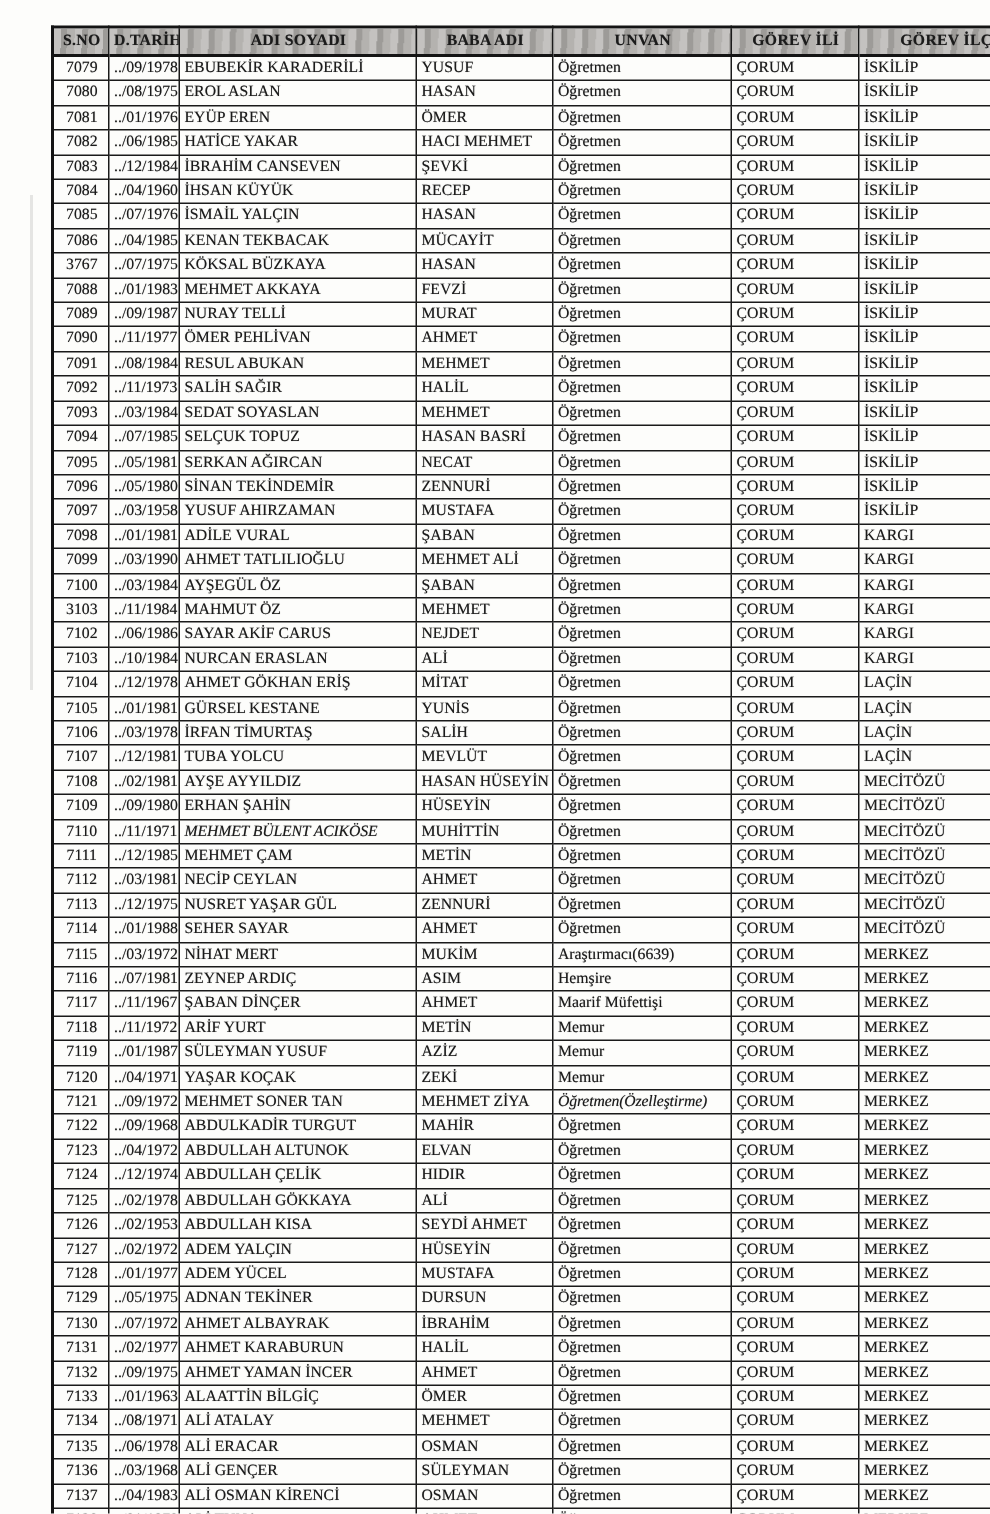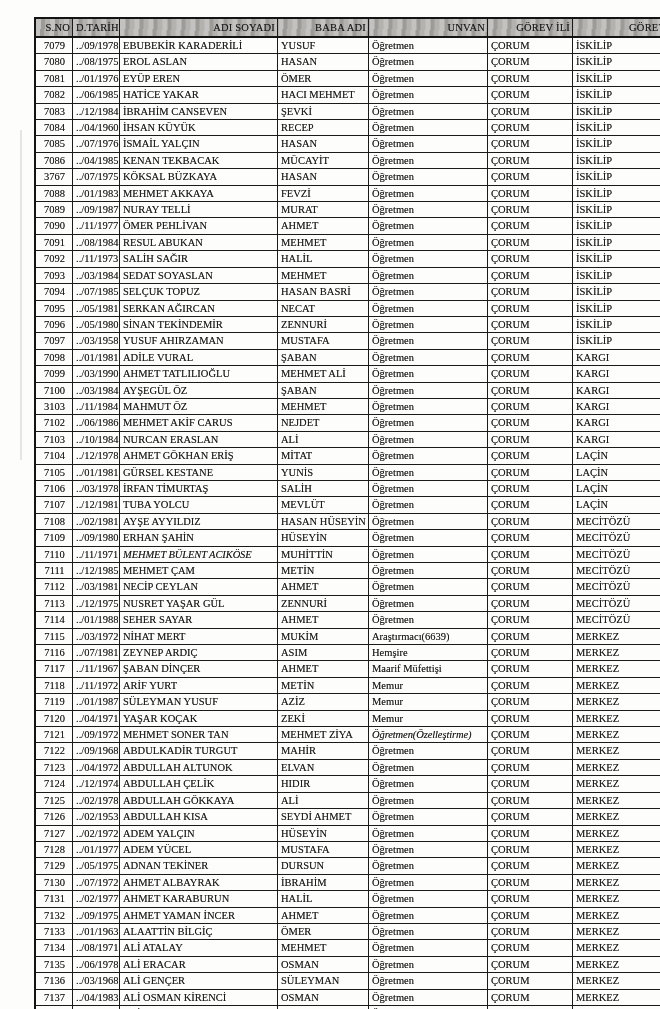--- a/index.html
+++ b/index.html
@@ -34,22 +34,22 @@
     white-space: nowrap;
     overflow: hidden;
     font-size: 10.5px;
     line-height: 15.4px;
     height: 15.4px;
     text-shadow: 0 0 0.5px rgba(20,20,20,0.55);
   }
   table.personnel th {
     height: 17px;
     line-height: 17px;
-    text-align: right;
-    font-weight: normal;
+    text-align: center;
+    font-weight: bold;
     letter-spacing: 0.2px;
     background: #b0aeab;
     background-image: repeating-linear-gradient(
       93deg,
       rgba(255,255,255,0.25) 0 5px,
       rgba(90,88,86,0.22) 5px 9px,
       rgba(190,188,185,0.3) 9px 14px
     );
     border-bottom: 2px solid #141414;
   }
@@ -294,21 +294,21 @@
           <td class="col-1">../11/1984</td>
           <td class="col-2">MAHMUT ÖZ</td>
           <td class="col-3">MEHMET</td>
           <td class="col-4">Öğretmen</td>
           <td class="col-5">ÇORUM</td>
           <td class="col-6">KARGI</td>
         </tr>
         <tr>
           <td class="col-0">7102</td>
           <td class="col-1">../06/1986</td>
-          <td class="col-2">MEHMET AKİF CARUS</td>
+          <td class="col-2">SAYAR AKİF CARUS</td>
           <td class="col-3">NEJDET</td>
           <td class="col-4">Öğretmen</td>
           <td class="col-5">ÇORUM</td>
           <td class="col-6">KARGI</td>
         </tr>
         <tr>
           <td class="col-0">7103</td>
           <td class="col-1">../10/1984</td>
           <td class="col-2">NURCAN ERASLAN</td>
           <td class="col-3">ALİ</td>

